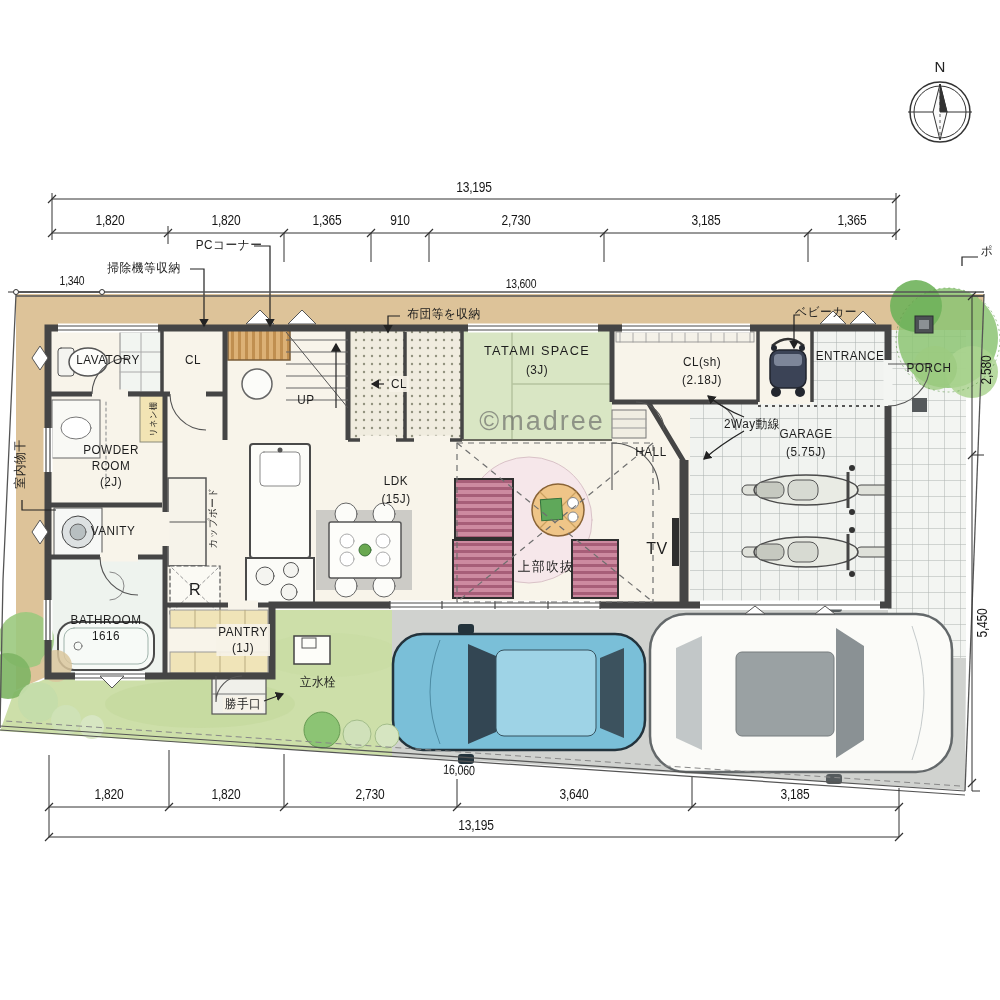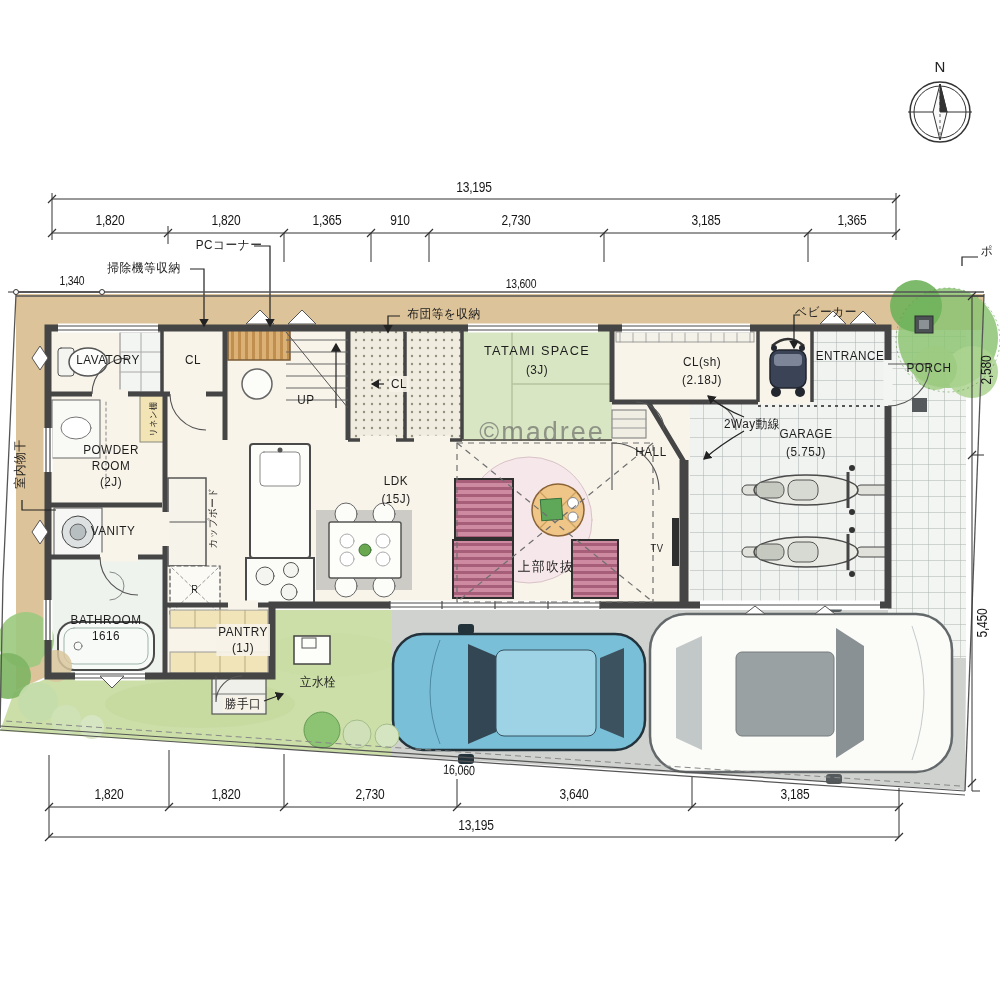--- a/index.html
+++ b/index.html
@@ -2,21 +2,21 @@
 <html style="--wall: #454545; --tatami_green: #d9e6c4; --sofa_pink: #cd8aa0; --lawn_green: #cddfa9; --driveway_gray: #d0d2cf; --ground_tan: #dbc093; --blue_car: #7abfd8; --tile_line: #a9b0ae;"><head>
 <meta charset="utf-8">
 <style>
   html,body{margin:0;padding:0;background:#ffffff;}
   #canvas{position:relative;width:1000px;height:1000px;background:#fff;overflow:hidden;
           font-family:"Liberation Sans","DejaVu Sans",sans-serif;}
   #plan-svg{position:absolute;left:0;top:0;}
   .lbl{position:absolute;transform:translate(-50%,-50%) scaleX(.94);font-size:12.5px;color:#1d1d1d;
        white-space:pre-line;text-align:center;line-height:1.28;letter-spacing:.5px;}
   .big{font-size:13.5px;letter-spacing:1.5px;}
-  .sm{font-size:10px;}
+  .sm{font-size:17px;}
   .dim{position:absolute;transform:translate(-50%,-50%) scaleX(.8);font-size:15px;color:#161616;
        letter-spacing:-.3px;white-space:nowrap;}
   .rot{transform:translate(-50%,-50%) rotate(-90deg) scaleX(.8);}
   .tilt{transform:translate(-50%,-50%) rotate(2.5deg) scaleX(.8);}
   .vrot{transform:translate(-50%,-50%) rotate(-90deg) scaleX(.95);}
   .bgw{background:rgba(246,242,231,.92);padding:0 2px;}
   .wm{position:absolute;transform:translate(-50%,-50%);font-size:27px;color:rgba(95,95,95,.62);
       letter-spacing:2px;}
   .north{position:absolute;transform:translate(-50%,-50%);font-size:15px;color:#222;}
 </style>
@@ -302,21 +302,21 @@
     <circle cx="940" cy="112" r="30" stroke-width="1.5"></circle>
     <circle cx="940" cy="112" r="26" stroke-width="1"></circle>
     <path d="M908,112 H972" stroke-width="1"></path>
     <polygon points="940,84 947,112 940,140 933,112" fill="#fafafa" stroke-width="1"></polygon>
     <polygon points="940,84 947,112 940,112" fill="#333"></polygon>
     <path d="M940,84 V140" stroke-width=".8" stroke-dasharray="3,3"></path>
   </g>
 </svg>
 
 <div class="north" style="left:940px;top:66px;">N</div>
-<div class="wm" style="left:542px;top:432px;">©madree</div>
+<div class="wm" style="left:542px;top:421px;">©madree</div>
 
 <div class="lbl" style="left:108px;top:360px;">LAVATORY</div>
 <div class="lbl" style="left:193px;top:360px;">CL</div>
 <div class="lbl" style="left:306px;top:400px;">UP</div>
 <div class="lbl bgw" style="left:399px;top:384px;">CL</div>
 <div class="lbl big" style="left:537px;top:351px;">TATAMI SPACE</div>
 <div class="lbl" style="left:537px;top:370px;">(3J)</div>
 <div class="lbl" style="left:702px;top:362px;">CL(sh)</div>
 <div class="lbl" style="left:702px;top:380px;">(2.18J)</div>
 <div class="lbl" style="left:850px;top:356px;">ENTRANCE</div>

